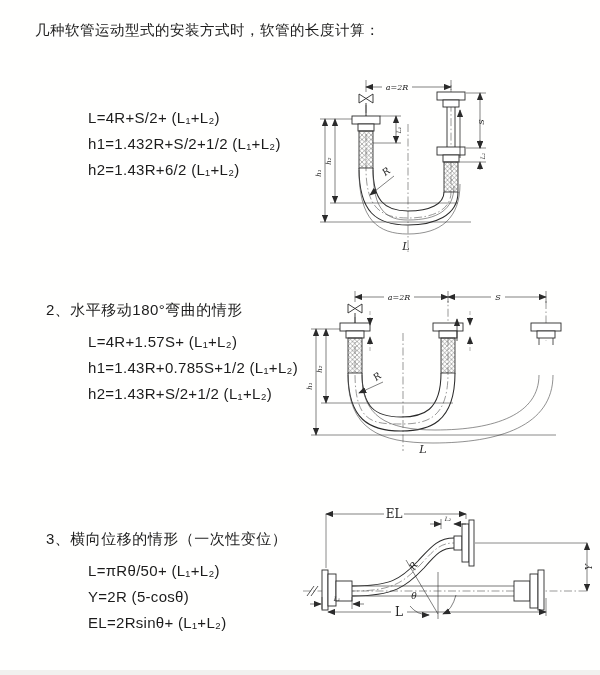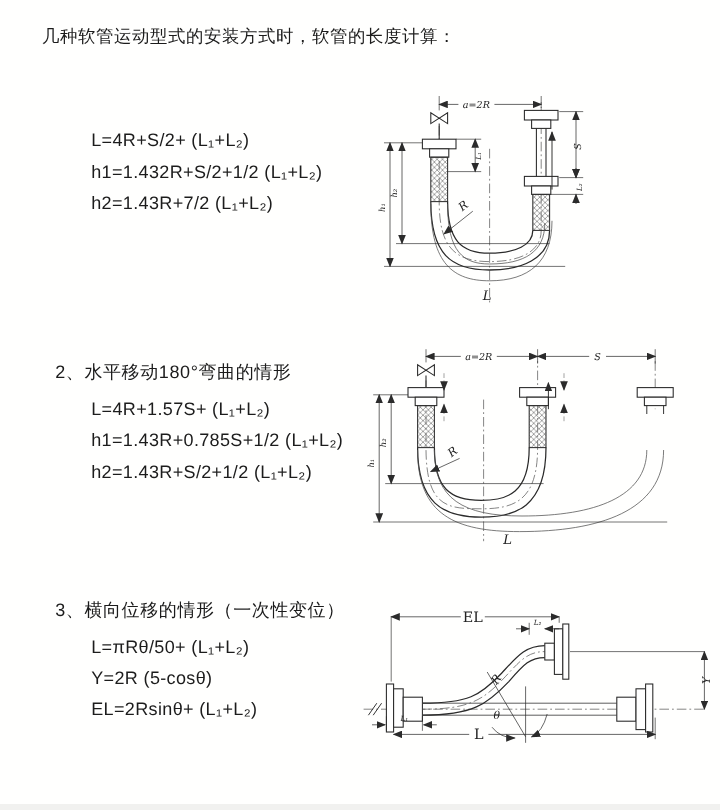--- a/index.html
+++ b/index.html
@@ -4,45 +4,45 @@
 <style>
   html,body{margin:0;padding:0}
   body{
     width:600px;height:675px;position:relative;overflow:hidden;
     background:#fffffe;color:#1c1c1c;
     font-family:"Liberation Sans","DejaVu Sans",sans-serif;
   }
   .title{position:absolute;left:35px;top:21px;font-size:14.5px;font-weight:400;letter-spacing:.5px}
   .section{position:absolute}
   .sec-heading{font-size:15px;letter-spacing:.5px;margin:0 0 9px 0;font-weight:500}
-  .formula{font-size:15px;margin-left:30px;line-height:26px;letter-spacing:.3px;white-space:pre}
+  .formula{font-size:15px;margin-left:42px;line-height:26px;letter-spacing:.3px;white-space:pre}
   svg.diagram{position:absolute}
   svg text{font-family:"DejaVu Serif","Liberation Serif",serif;fill:#222}
   .lbl-it{font-style:italic}
   .bottom-strip{position:absolute;left:0;bottom:0;width:600px;height:5px;background:#f1f1ef}
 </style>
 </head>
 <body>
 
 <div class="title">几种软管运动型式的安装方式时，软管的长度计算：</div>
 
 <div class="section" style="left:46px;top:105px">
   <div class="formula">L=4R+S/2+ (L₁+L₂)</div>
   <div class="formula">h1=1.432R+S/2+1/2 (L₁+L₂)</div>
-  <div class="formula">h2=1.43R+7/2 (L₁+L₂)</div>
+  <div class="formula">h2=1.43R+6/2 (L₁+L₂)</div>
 </div>
 
 <div class="section" style="left:46px;top:301px">
   <div class="sec-heading">2、水平移动180°弯曲的情形</div>
   <div class="formula">L=4R+1.57S+ (L₁+L₂)</div>
   <div class="formula">h1=1.43R+0.785S+1/2 (L₁+L₂)</div>
   <div class="formula">h2=1.43R+S/2+1/2 (L₁+L₂)</div>
 </div>
 
-<div class="section" style="left:46px;top:499px">
+<div class="section" style="left:46px;top:530px">
   <div class="sec-heading">3、横向位移的情形（一次性变位）</div>
   <div class="formula">L=πRθ/50+ (L₁+L₂)</div>
   <div class="formula">Y=2R (5-cosθ)</div>
   <div class="formula">EL=2Rsinθ+ (L₁+L₂)</div>
 </div>
 
 <svg class="diagram" style="left:308px;top:72px" width="280" height="190" viewBox="0 0 280 190">
   <defs>
     <marker id="arr1" viewBox="0 0 10 8" refX="9" refY="4" markerWidth="8" markerHeight="6.4" markerUnits="userSpaceOnUse" orient="auto-start-reverse">
       <path d="M0,0 L10,4 L0,8 Z" fill="#2b2b2b"></path>

